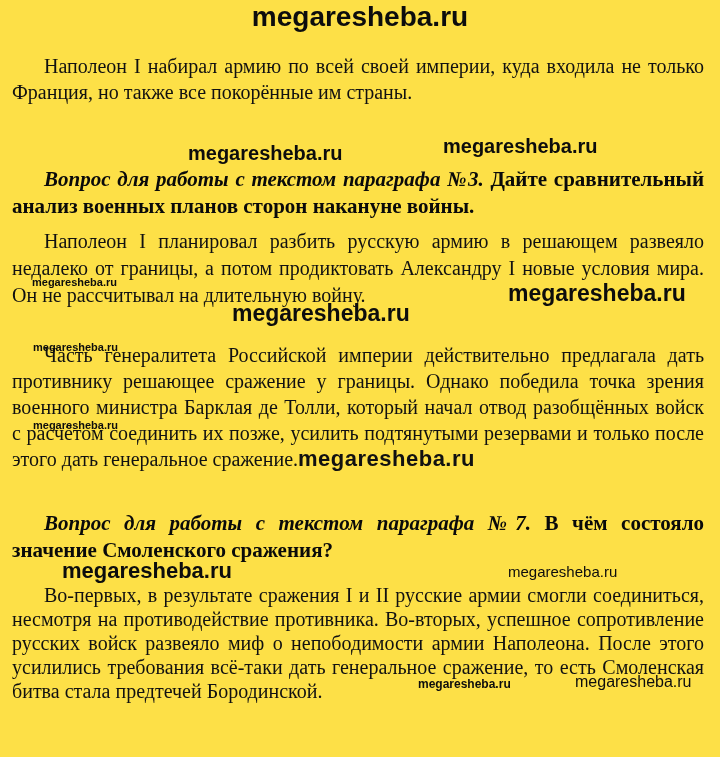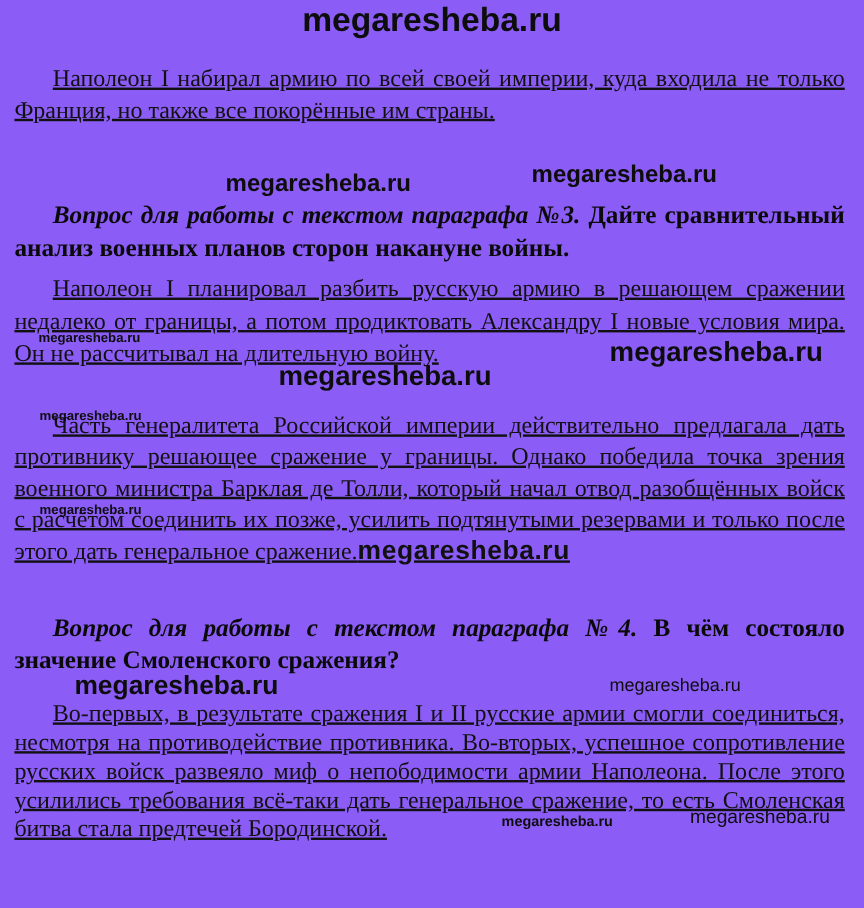--- a/index.html
+++ b/index.html
@@ -4,21 +4,21 @@
 <style>
   html, body {
     margin: 0;
     padding: 0;
     background: #ffffff;
   }
   .page {
     position: relative;
     width: 720px;
     height: 757px;
-    background: #8b5cf6;
+    background: #fde047;
     overflow: hidden;
     font-family: "Liberation Serif", serif;
     color: #000000;
   }
   .brand-header, .brand-footer {
     position: absolute;
     left: 0;
     width: 720px;
     text-align: center;
     font-family: "Liberation Sans", sans-serif;
@@ -30,21 +30,20 @@
   .brand-footer { top: 718px; }
   .para {
     position: absolute;
     left: 12px;
     width: 692px;
     font-size: 20px;
     line-height: 26px;
     text-align: justify;
     text-indent: 32px;
     color: #111111;
-    text-decoration: underline;
   }
   .para.p1 { top: 53px; }
   .heading {
     position: absolute;
     left: 12px;
     width: 692px;
     font-size: 21px;
     line-height: 27px;
     text-align: justify;
     text-indent: 32px;
@@ -92,32 +91,32 @@
 
   <div class="brand-header">megaresheba.ru</div>
 
   <div class="para p1">Наполеон I набирал армию по всей своей империи, куда входила не только Франция, но также все покорённые им страны.</div>
 
   <span class="wm bold w-row1-left">megaresheba.ru</span>
   <span class="wm bold w-row1-right">megaresheba.ru</span>
 
   <div class="heading h1"><span class="q-part">Вопрос для работы с текстом параграфа №3.</span><span> Дайте сравнительный анализ военных планов сторон накануне войны.</span></div>
 
-  <div class="para p2">Наполеон I планировал разбить русскую армию в решающем сражении недалеко от границы, а потом продиктовать Александру I новые условия мира. Он не рассчитывал на длительную войну.</div>
+  <div class="para p2">Наполеон I планировал разбить русскую армию в решающем развеяло недалеко от границы, а потом продиктовать Александру I новые условия мира. Он не рассчитывал на длительную войну.</div>
 
   <span class="wm bold w-p2-small">megaresheba.ru</span>
   <span class="wm bold w-p2-right">megaresheba.ru</span>
   <span class="wm bold w-p2-center">megaresheba.ru</span>
 
   <div class="para p3"><span>Часть генералитета Российской империи действительно предлагала дать противнику решающее сражение у границы. Однако победила точка зрения военного министра Барклая де Толли, который начал отвод разобщённых войск с расчётом соединить их позже, усилить подтянутыми резервами и только после этого дать генеральное сражение.</span><span class="wm-inline">megaresheba.ru</span></div>
 
   <span class="wm bold w-p3-small1">megaresheba.ru</span>
   <span class="wm bold w-p3-small2">megaresheba.ru</span>
 
-  <div class="heading h2"><span class="q-part">Вопрос для работы с текстом параграфа №4.</span><span> В чём состояло значение Смоленского сражения?</span></div>
+  <div class="heading h2"><span class="q-part">Вопрос для работы с текстом параграфа №7.</span><span> В чём состояло значение Смоленского сражения?</span></div>
 
   <span class="wm bold w-h2-left">megaresheba.ru</span>
   <span class="wm w-h2-right">megaresheba.ru</span>
 
   <div class="para p4">Во-первых, в результате сражения I и II русские армии смогли соединиться, несмотря на противодействие противника. Во-вторых, успешное сопротивление русских войск развеяло миф о непободимости армии Наполеона. После этого усилились требования всё-таки дать генеральное сражение, то есть Смоленская битва стала предтечей Бородинской.</div>
 
   <span class="wm bold w-p4-small">megaresheba.ru</span>
   <span class="wm w-p4-right">megaresheba.ru</span>
 
 

